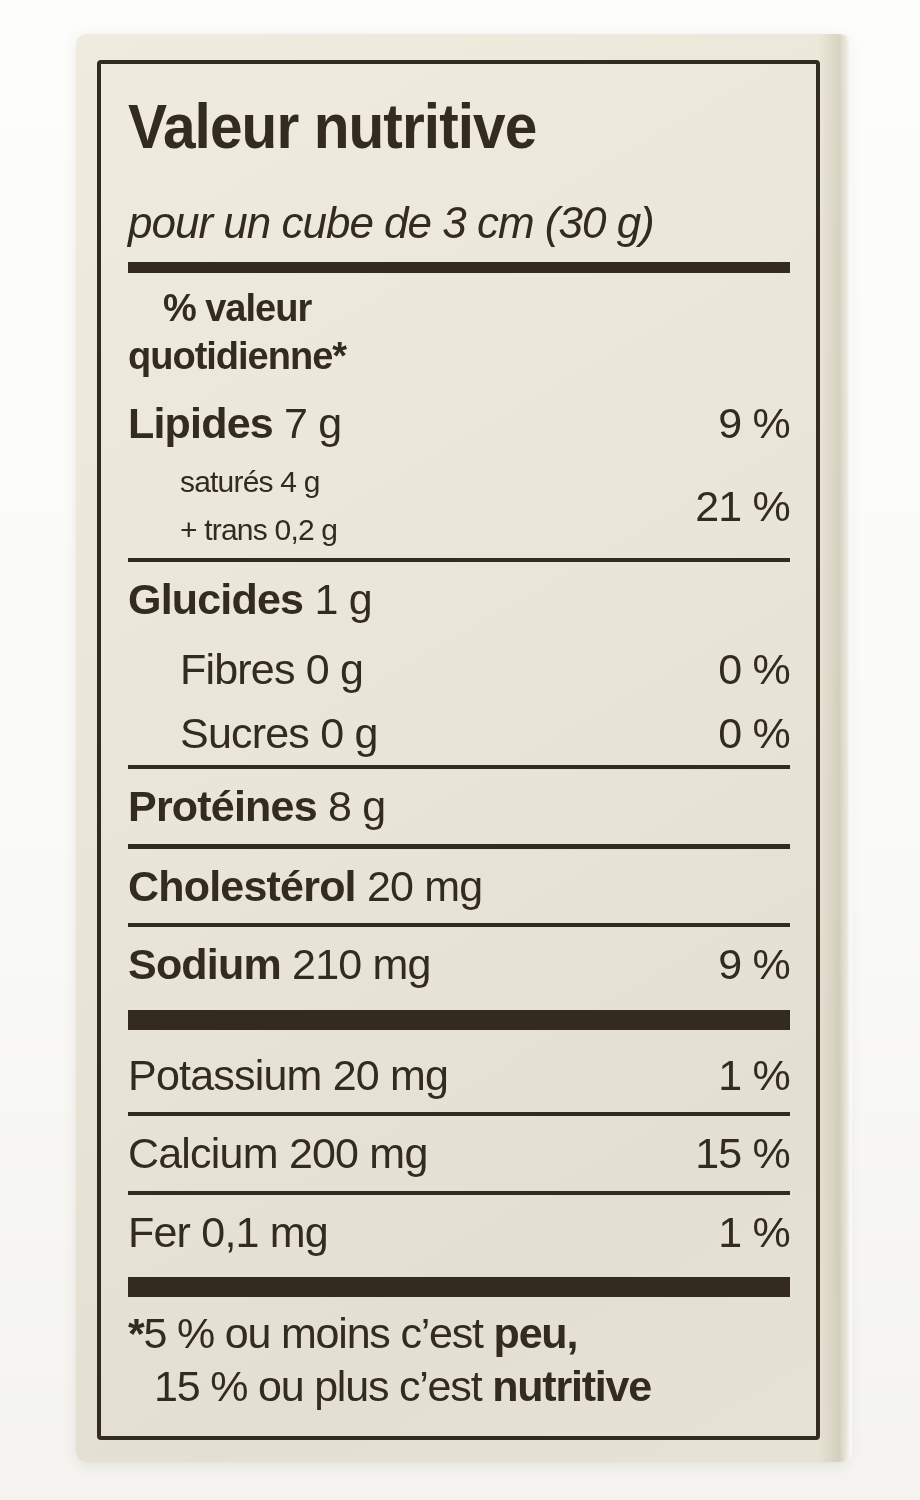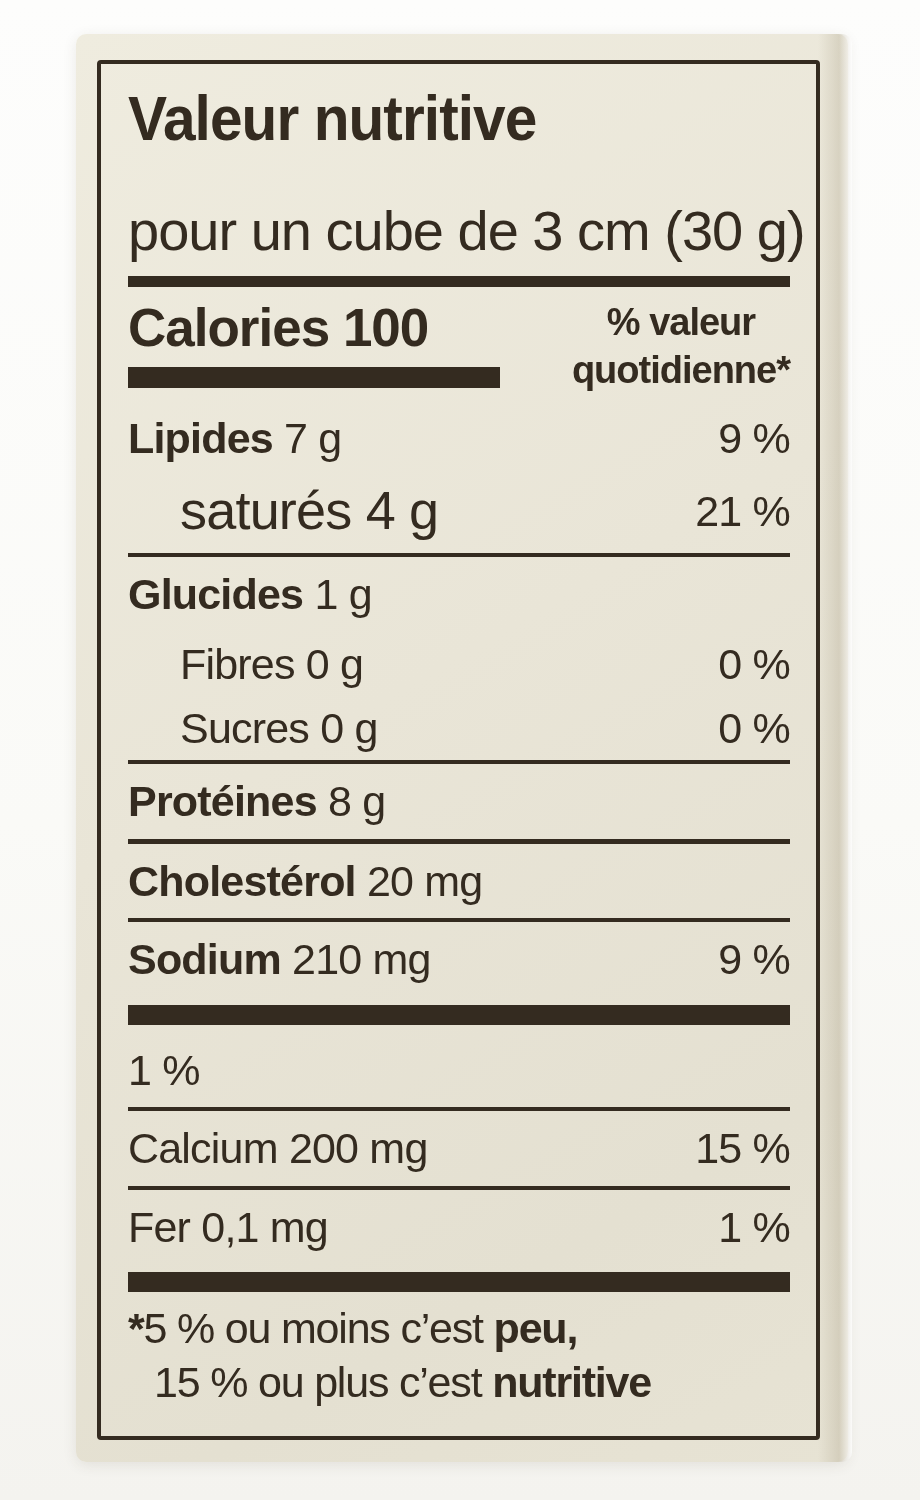--- a/index.html
+++ b/index.html
@@ -28,33 +28,34 @@
   
   .label::after{
     content:""; position:absolute; top:0; right:-4px; width:34px; height:100%;
     border-radius:0 10px 10px 0;
     background:linear-gradient(90deg,rgba(233,229,215,0) 0%,rgba(170,160,135,.30) 62%,rgba(255,255,255,.75) 100%);
     pointer-events:none;
   }
   .box{
     position:absolute; left:21px; top:26px; width:723px; height:1380px;
     border:4px solid var(--ink); border-radius:4px;
-    padding:12px 26px 12px 27px;
+    padding:20px 26px 12px 27px;
     display:flex; flex-direction:column;
     overflow:hidden;
   }
   .title{
     font-size:63px; font-weight:bold; line-height:1.22;
     letter-spacing:-1px; margin-top:4px;
     transform:scaleX(.93); transform-origin:left center;
     white-space:nowrap;
   }
   .serving{
-    font-size:56px; line-height:1.2; letter-spacing:-1px; margin-top:40px;
+    font-size:44px; line-height:1.2; letter-spacing:-1px; margin-top:32px;
     white-space:nowrap;
+    font-style:italic;
   }
   .rule-med{ height:11px; background:var(--ink); margin-top:12px; }
   .cal-row{ display:flex; justify-content:space-between; margin-top:12px; }
   .cal-label{
     font-size:53px; font-weight:bold; line-height:1.1; letter-spacing:-1px;
     white-space:nowrap;
   }
   .cal-bar{ width:372px; height:21px; background:var(--ink); margin-top:10px; }
   .dv-head{
     font-size:38px; font-weight:bold; text-align:center; line-height:1.26;
@@ -64,21 +65,21 @@
   .row{
     display:flex; justify-content:space-between; align-items:flex-start;
     font-size:43px; line-height:1.22; letter-spacing:-0.8px; padding:11px 0;
   }
   .row.subrow{ padding:6px 0;align-items:flex-end; }
   .nm{ white-space:nowrap; }
   .b{ font-weight:bold; }
   .ind{ padding-left:52px; }
   .pct{ white-space:nowrap; }
   .fatgroup{ display:flex; justify-content:space-between; padding:0 0 6px; }
-  .fat-lines .nm{ padding:3px 0 3px 52px; font-size:54px; line-height:1.22; letter-spacing:-0.8px; }
+  .fat-lines .nm{ padding:3px 0 3px 52px; font-size:30px; line-height:1.22; letter-spacing:-0.8px; }
   .fat-lines .nm + .nm{ margin-top:6px; }
   .fatgroup .pct{ align-self:center; font-size:43px; letter-spacing:-0.8px; }
   .hr{ height:4px; background:var(--ink); }
   .hr-med{ height:5px; background:var(--ink); }
   .thick{ height:20px; background:var(--ink); margin:8px 0; }
   .footnote{ margin-top:2px; font-size:43px; line-height:1.24; letter-spacing:-1.2px; }
   .fn-line2{ padding-left:26px; }
   .fn-star{ font-weight:bold; }
 </style>
 </head>
@@ -87,40 +88,37 @@
 <div class="photo">
   <div class="label">
     <div class="box">
 
       <div class="title">Valeur nutritive</div>
       <div class="serving">pour un cube de 3 cm (30 g)</div>
 
       <div class="rule-med"></div>
 
       <div class="cal-row">
-        <div>
-          <div class="cal-label"><span class="b">Calories</span> <span>100</span></div>
-          <div class="cal-bar"></div>
-        </div>
         <div class="dv-head">
           <div>% valeur</div>
           <div>quotidienne*</div>
         </div>
       </div>
 
       <div class="rows">
 
         <div class="row">
           <div class="nm"><span class="b">Lipides</span> <span>7 g</span></div>
           <div class="pct">9 %</div>
         </div>
 
         <div class="fatgroup">
           <div class="fat-lines">
             <div class="nm"><span>saturés</span> <span>4 g</span></div>
+            <div class="nm"><span>+ trans</span> <span>0,2 g</span></div>
           </div>
           <div class="pct">21 %</div>
         </div>
 
         <div class="hr"></div>
 
         <div class="row">
           <div class="nm"><span class="b">Glucides</span> <span>1 g</span></div>
         </div>
 
@@ -149,20 +147,21 @@
         <div class="hr"></div>
 
         <div class="row">
           <div class="nm"><span class="b">Sodium</span> <span>210 mg</span></div>
           <div class="pct">9 %</div>
         </div>
 
         <div class="thick"></div>
 
         <div class="row">
+          <div class="nm"><span>Potassium</span> <span>20 mg</span></div>
           <div class="pct">1 %</div>
         </div>
 
         <div class="hr"></div>
 
         <div class="row">
           <div class="nm"><span>Calcium</span> <span>200 mg</span></div>
           <div class="pct">15 %</div>
         </div>
 

